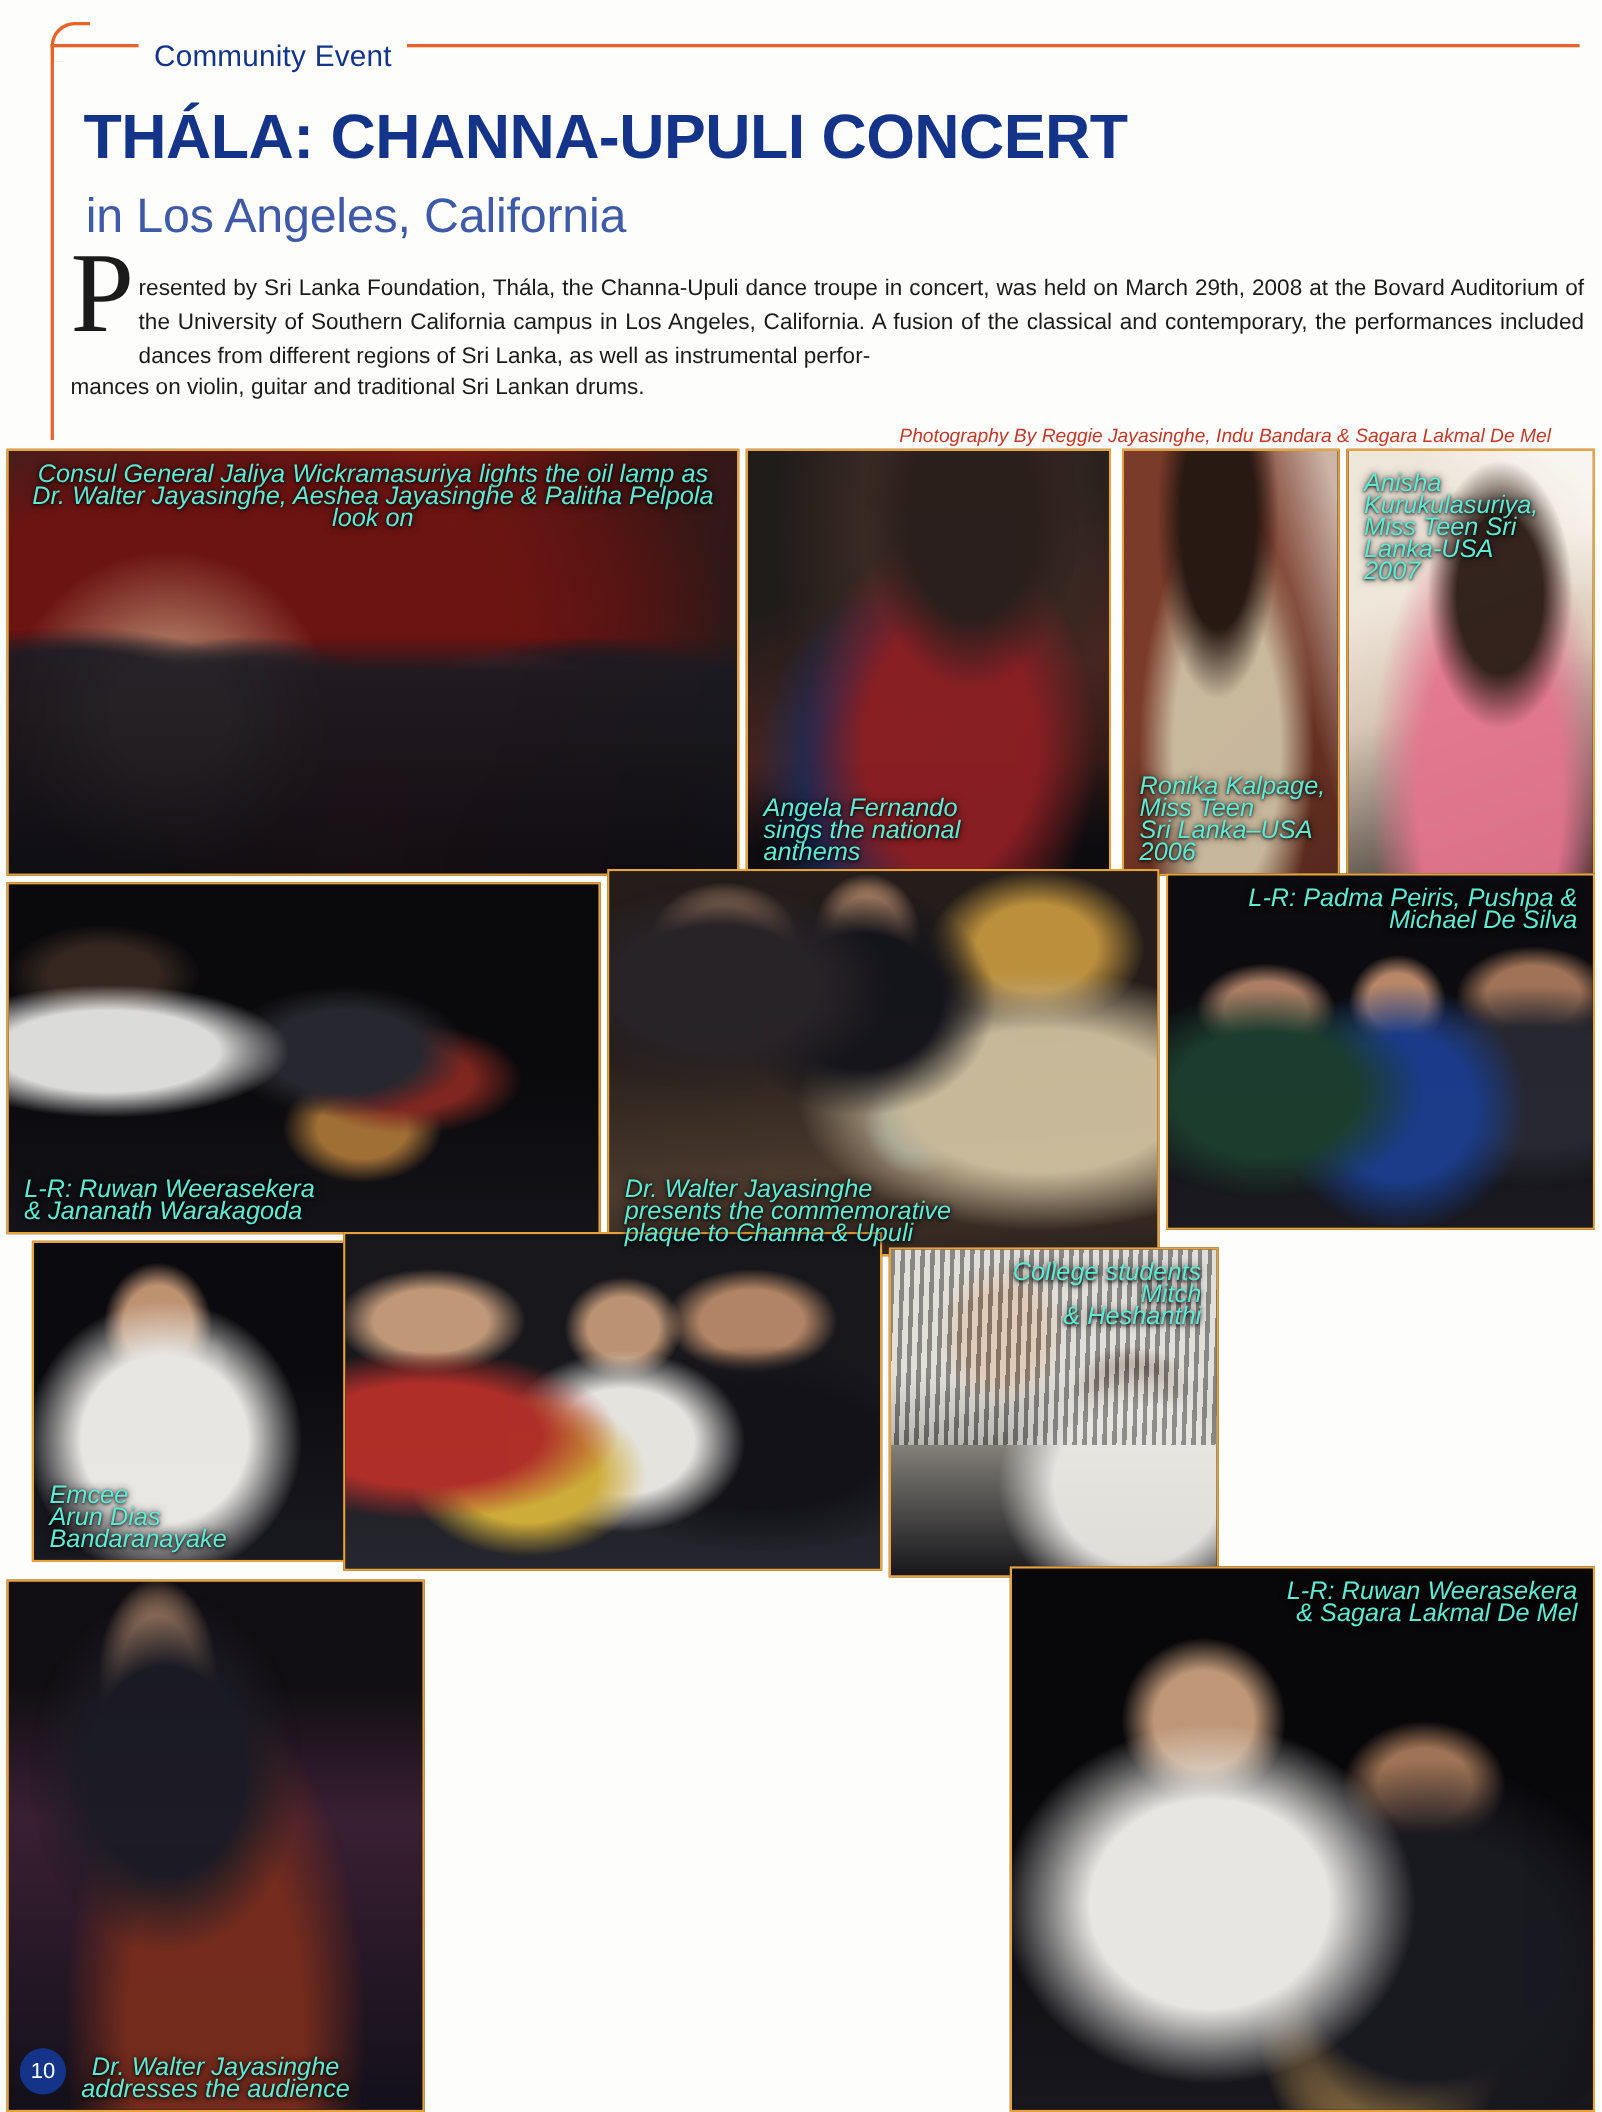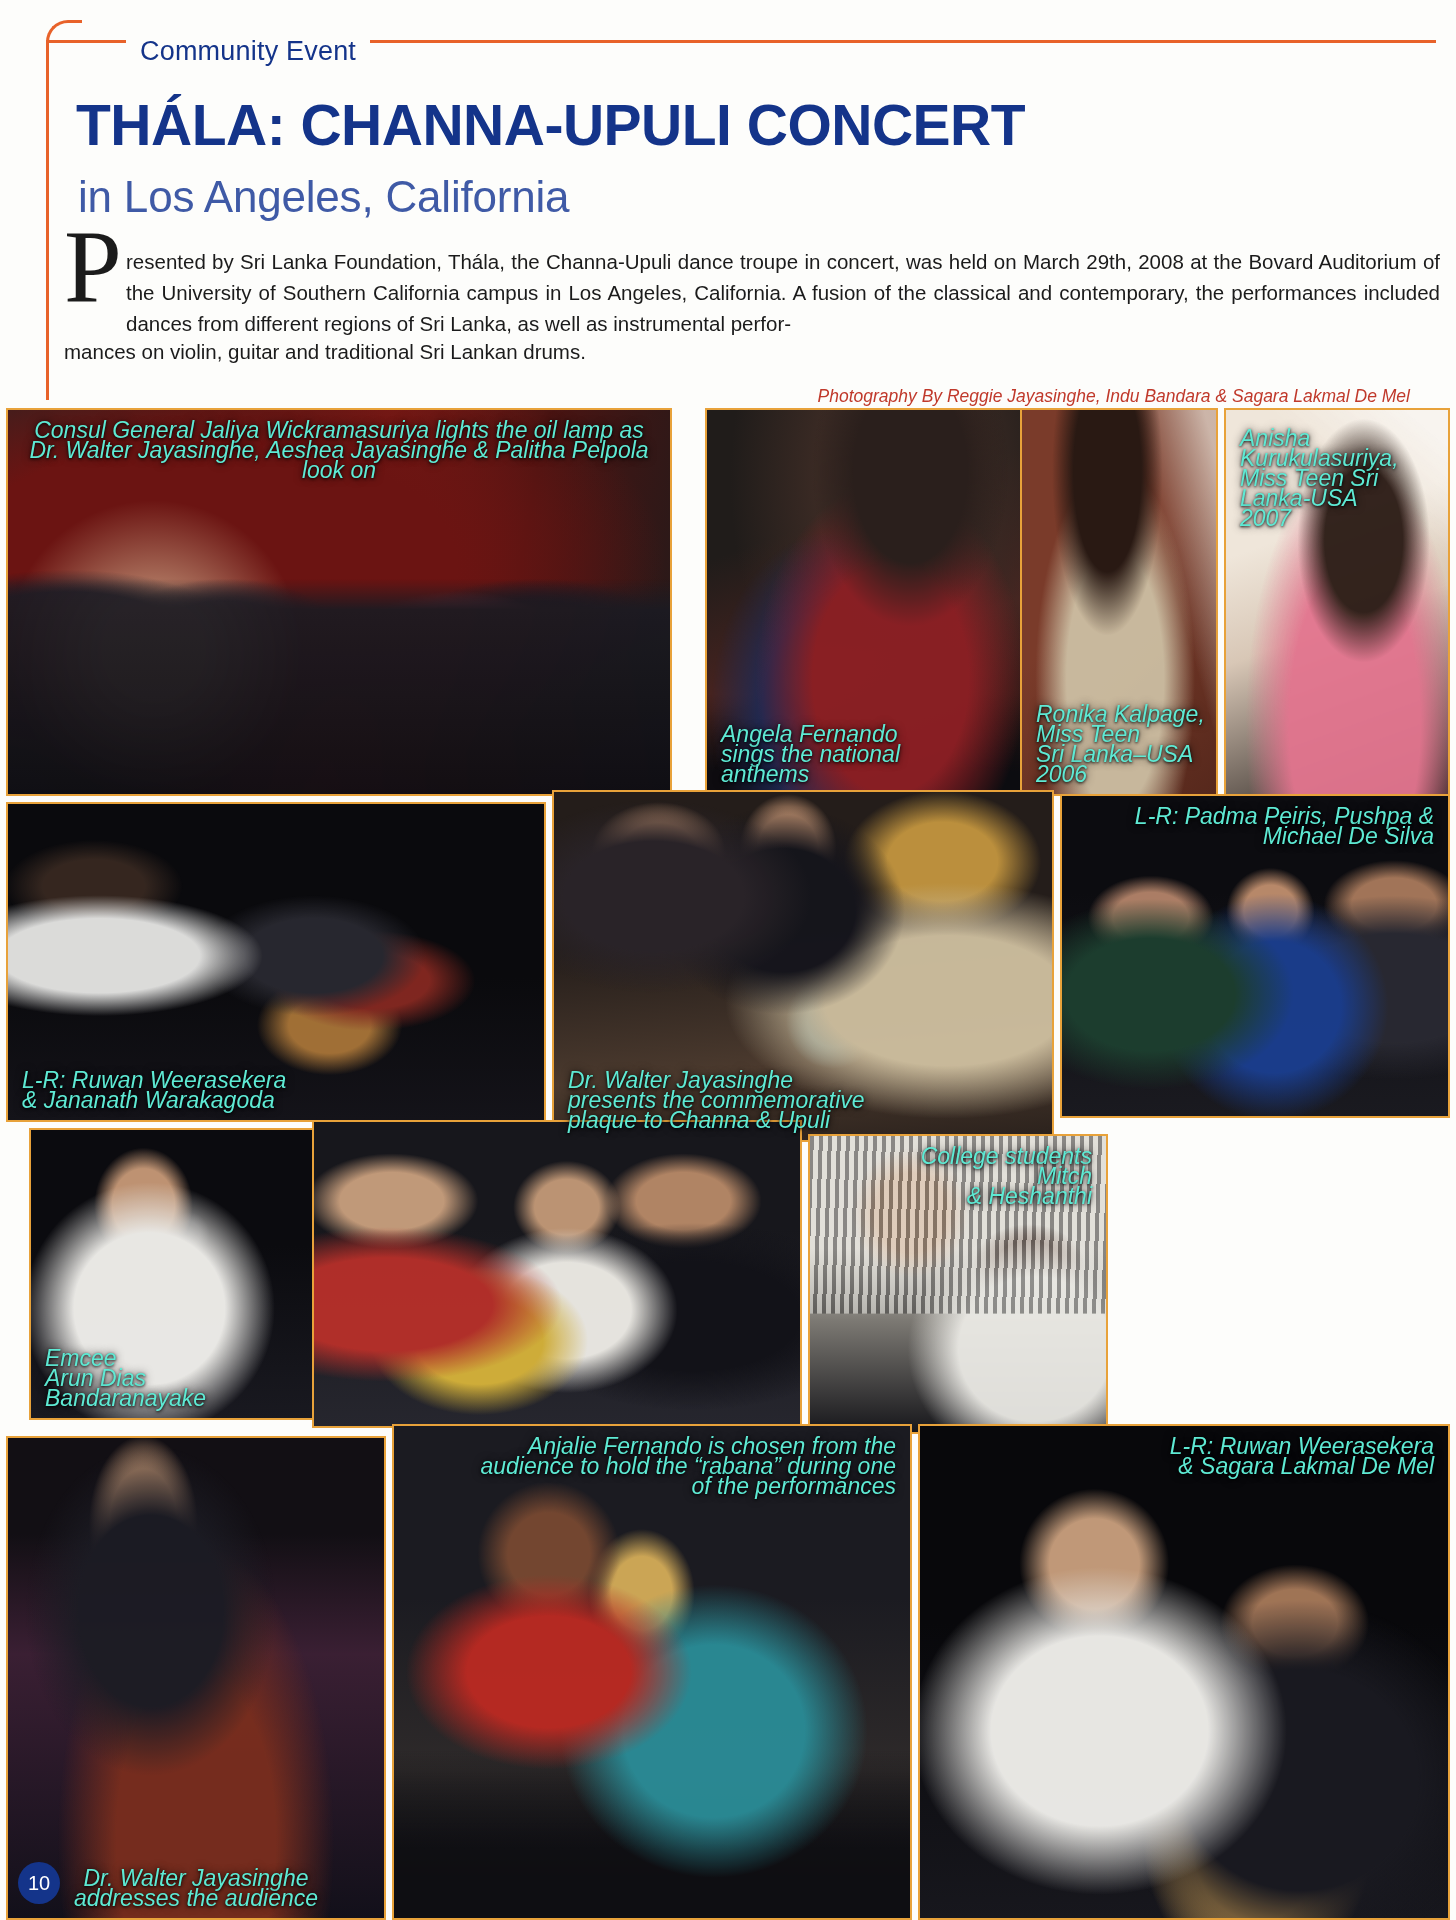--- a/index.html
+++ b/index.html
@@ -181,21 +181,21 @@
           radial-gradient(ellipse at 33% 60%, #20202b 0 12%, rgba(0,0,0,0) 19%),
           radial-gradient(ellipse at 68% 62%, #7a3b4b 0 10%, rgba(0,0,0,0) 17%),
           radial-gradient(ellipse at 80% 60%, #191923 0 12%, rgba(0,0,0,0) 19%),
           radial-gradient(circle at 24% 96%, #3e7a35 0 14%, rgba(0,0,0,0) 24%),
           radial-gradient(circle at 26% 92%, #d8b43a 0 6%, rgba(0,0,0,0) 12%);
         opacity:.92;"></div>
       <div class="cap tc">Consul General Jaliya Wickramasuriya lights the oil lamp as
 Dr. Walter Jayasinghe, Aeshea Jayasinghe &amp; Palitha Pelpola look on</div>
     </div>
 
-    <div class="ph" style="left:678px; top:0px; width:332px; height:388px;margin-left:27px;">
+    <div class="ph" style="left:678px; top:0px; width:332px; height:388px;">
       <div class="art" style="
         background:
           radial-gradient(ellipse at 58% 18%, #3a2a24 0 30%, rgba(0,0,0,0) 62%),
           linear-gradient(160deg,#201c1a 0 30%, #4a2420 60%, #17110f 100%);"></div>
       <div class="art" style="
         background:
           radial-gradient(ellipse at 62% 16%, #2a1f1c 0 20%, rgba(0,0,0,0) 34%),
           radial-gradient(ellipse at 60% 24%, #c9916d 0 9%, rgba(0,0,0,0) 15%),
           radial-gradient(ellipse at 56% 70%, #8d1f24 0 30%, rgba(0,0,0,0) 52%),
           radial-gradient(ellipse at 38% 78%, #1e2a55 0 24%, rgba(0,0,0,0) 42%),
@@ -345,35 +345,20 @@
       <div class="art" style="
         background:
           radial-gradient(ellipse at 38% 36%, #1c1c24 0 22%, rgba(0,0,0,0) 38%),
           radial-gradient(ellipse at 36% 18%, #c09472 0 10%, rgba(0,0,0,0) 16%),
           radial-gradient(ellipse at 50% 84%, #7a2e1e 0 30%, rgba(0,0,0,0) 52%);
         opacity:.95;"></div>
       <div class="cap bl" style="left:auto; right:auto; width:100%; text-align:center; left:0;">Dr. Walter Jayasinghe
 addresses  the audience</div>
     </div>
 
-    <div class="ph" style="left:392px; top:1016px; width:520px; height:496px;">
-      <div class="art" style="
-        background: linear-gradient(180deg,#1b1b21 0 35%, #2e2a2a 70%, #15151a 100%);"></div>
-      <div class="art" style="
-        background:
-          radial-gradient(ellipse at 30% 50%, #c02a22 0 16%, rgba(0,0,0,0) 28%),
-          radial-gradient(ellipse at 30% 26%, #7a4a32 0 8%, rgba(0,0,0,0) 14%),
-          radial-gradient(ellipse at 62% 62%, #2a8f9a 0 20%, rgba(0,0,0,0) 34%),
-          radial-gradient(ellipse at 48% 34%, #d9b05a 0 8%, rgba(0,0,0,0) 14%),
-          linear-gradient(0deg,#0e0e12 0 14%, rgba(0,0,0,0) 34%);
-        opacity:.93;"></div>
-      <div class="cap tr">Anjalie Fernando is chosen from the
-audience to hold the “rabana” during one
-of the performances</div>
-    </div>
 
     <div class="ph" style="left:918px; top:1016px; width:532px; height:496px;">
       <div class="art" style="
         background: linear-gradient(180deg,#08080b 0 40%, #17171d 100%);"></div>
       <div class="art" style="
         background:
           radial-gradient(ellipse at 34% 62%, #f3f2ee 0 22%, rgba(0,0,0,0) 38%),
           radial-gradient(ellipse at 33% 28%, #caa07e 0 9%, rgba(0,0,0,0) 15%),
           radial-gradient(ellipse at 72% 72%, #1a1a21 0 22%, rgba(0,0,0,0) 36%),
           radial-gradient(ellipse at 71% 40%, #a87a5a 0 8%, rgba(0,0,0,0) 14%),

